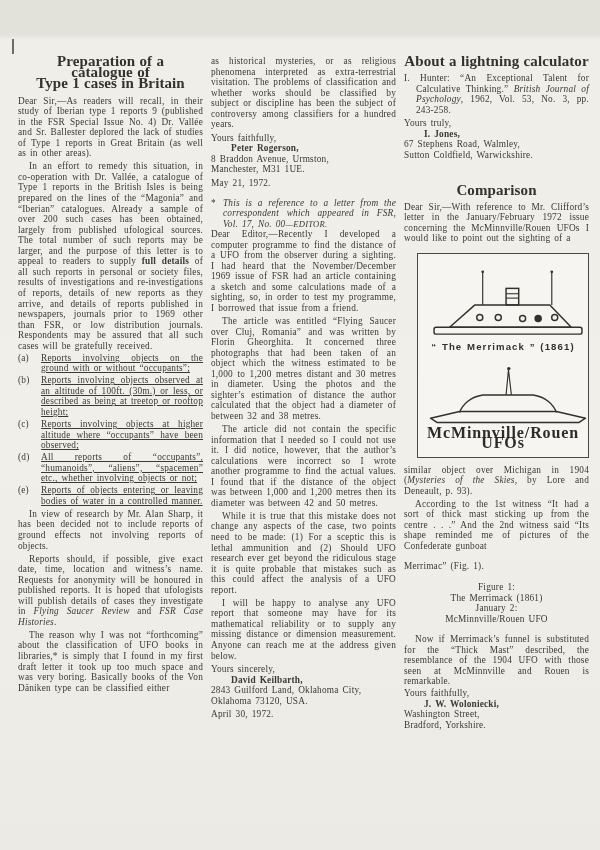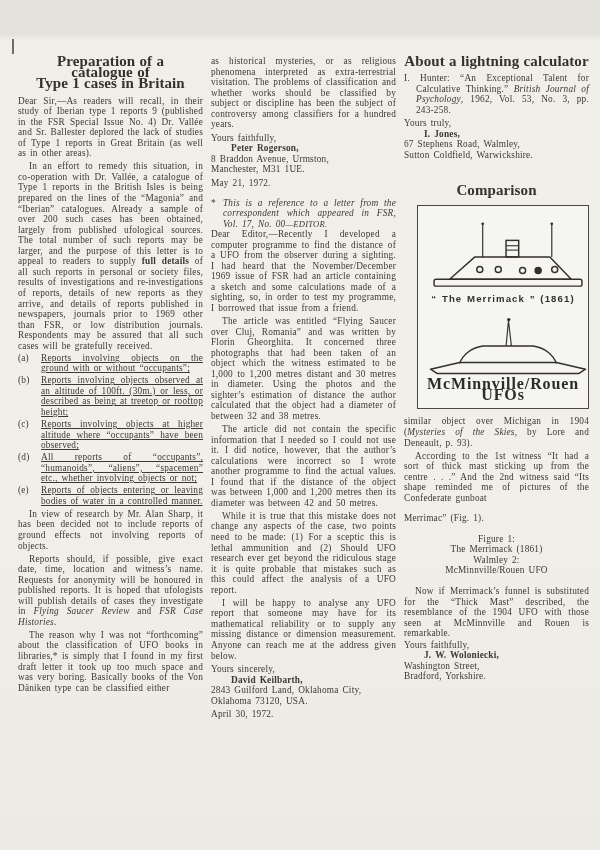--- a/index.html
+++ b/index.html
@@ -132,20 +132,21 @@
     </div>
 
     <div class="col">
       <h3 class="heading" data-bind="col3.heading1">About a lightning calculator</h3>
       <p class="flush" style="padding-left:12px;text-indent:-12px;"><span data-bind="col3.ref.parts.0">I. Hunter: “An Exceptional Talent for Calculative Thinking.” </span><i data-bind="col3.ref.parts.1">British Journal of Psychology</i><span data-bind="col3.ref.parts.2">, 1962, Vol. 53, No. 3, pp. 243-258.</span></p>
       <p class="close-line" data-bind="col3.closing1">Yours truly,</p>
       <p class="sig-line" data-bind="col3.sig1">I. Jones,</p>
       <p class="addr-line" data-bind="col3.addr1">67 Stephens Road, Walmley,</p>
       <p class="addr-line" data-bind="col3.addr2">Sutton Coldfield, Warwickshire.</p>
       <h3 class="heading mt2" data-bind="col3.heading2">Comparison</h3>
+      <p class="flush" data-bind="col3.p3">Dear Sir,—With reference to Mr. Clifford’s letter in the January/February 1972 issue concerning the McMinnville/Rouen UFOs I would like to point out the sighting of a</p>
 
       <figure class="figbox" style="margin-left:13px;margin-right:0;">
         <svg width="166" height="72" viewBox="0 0 168 74" fill="none" stroke="#343128" stroke-width="1.5">
           <line x1="58" y1="40" x2="58" y2="7" stroke-width="1.2"></line>
           <circle cx="58" cy="6" r="1.4" fill="#343128" stroke="none"></circle>
           <line x1="129" y1="40" x2="129" y2="7" stroke-width="1.2"></line>
           <circle cx="129" cy="6" r="1.4" fill="#343128" stroke="none"></circle>
           <rect x="82" y="23" width="13" height="17"></rect>
           <line x1="82" y1="28.5" x2="95" y2="28.5" stroke-width="1.1"></line>
           <line x1="82" y1="33" x2="95" y2="33" stroke-width="1.1"></line>
@@ -166,21 +167,21 @@
         </svg>
         <figcaption class="figlabel2" data-bind="col3.figure.label2">McMinnville/Rouen UFOs</figcaption>
       </figure>
 
       <p class="flush"><span data-bind="col3.p4.parts.0">similar object over Michigan in 1904 (</span><i data-bind="col3.p4.parts.1">Mysteries of the Skies</i><span data-bind="col3.p4.parts.2">, by Lore and Deneault, p. 93).</span></p>
       <p class="para" data-bind="col3.p5">According to the 1st witness “It had a sort of thick mast sticking up from the centre . . .” And the 2nd witness said “Its shape reminded me of pictures of the Confederate gunboat</p>
       <p class="flush gap-before" data-bind="col3.p6">Merrimac” (Fig. 1).</p>
       <div class="figcaption-block">
         <div data-bind="col3.caption.line1">Figure 1:</div>
         <div data-bind="col3.caption.line2">The Merrimack (1861)</div>
-        <div data-bind="col3.caption.line3">Walmley 2:</div>
+        <div data-bind="col3.caption.line3">January 2:</div>
         <div data-bind="col3.caption.line4">McMinnville/Rouen UFO</div>
       </div>
       <p class="para" data-bind="col3.p7">Now if Merrimack’s funnel is substituted for the “Thick Mast” described, the resemblance of the 1904 UFO with those seen at McMinnville and Rouen is remarkable.</p>
       <p class="close-line" style="margin-top:1px;" data-bind="col3.closing2">Yours faithfully,</p>
       <p class="sig-line" data-bind="col3.sig2">J. W. Woloniecki,</p>
       <p class="addr-line" data-bind="col3.addr3">Washington Street,</p>
       <p class="addr-line" data-bind="col3.addr4">Bradford, Yorkshire.</p>
     </div>
 
   </div>

